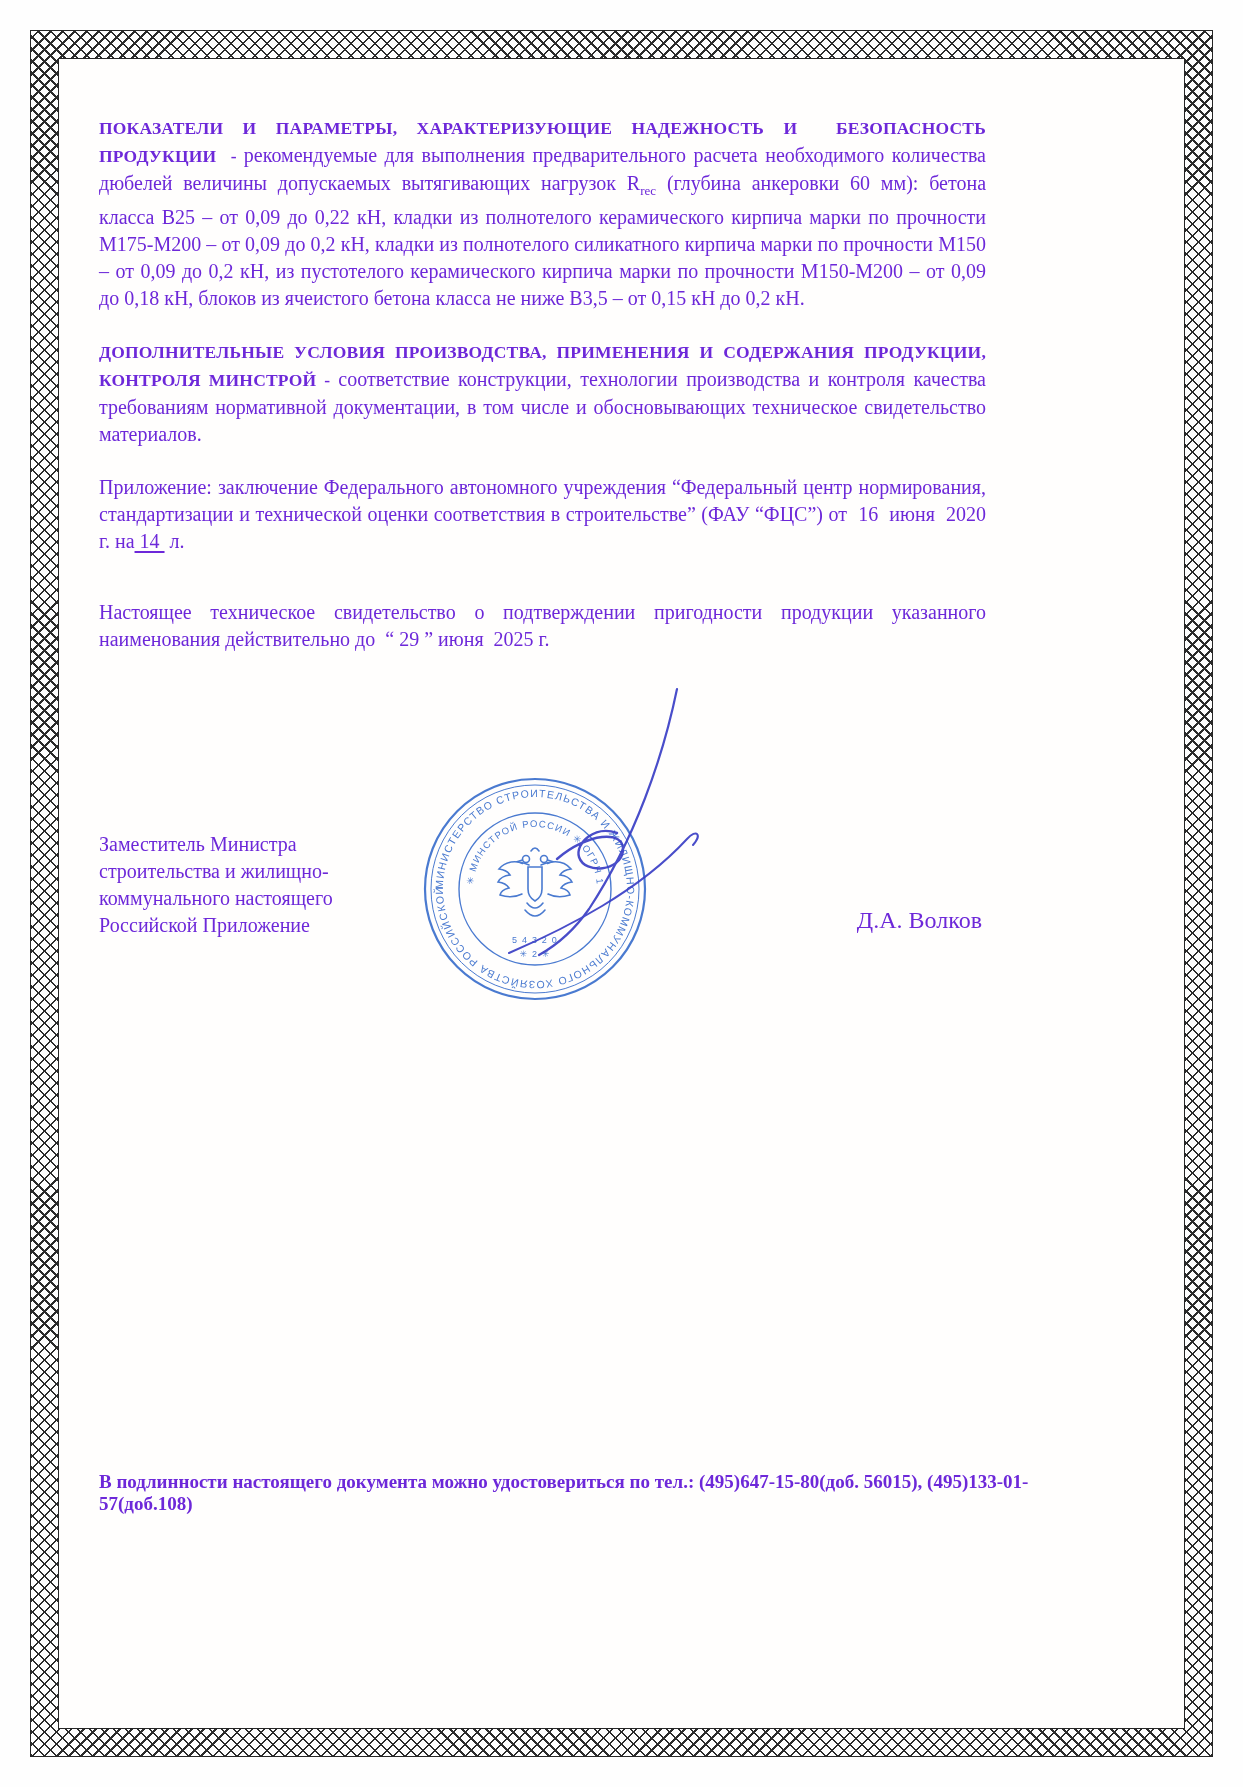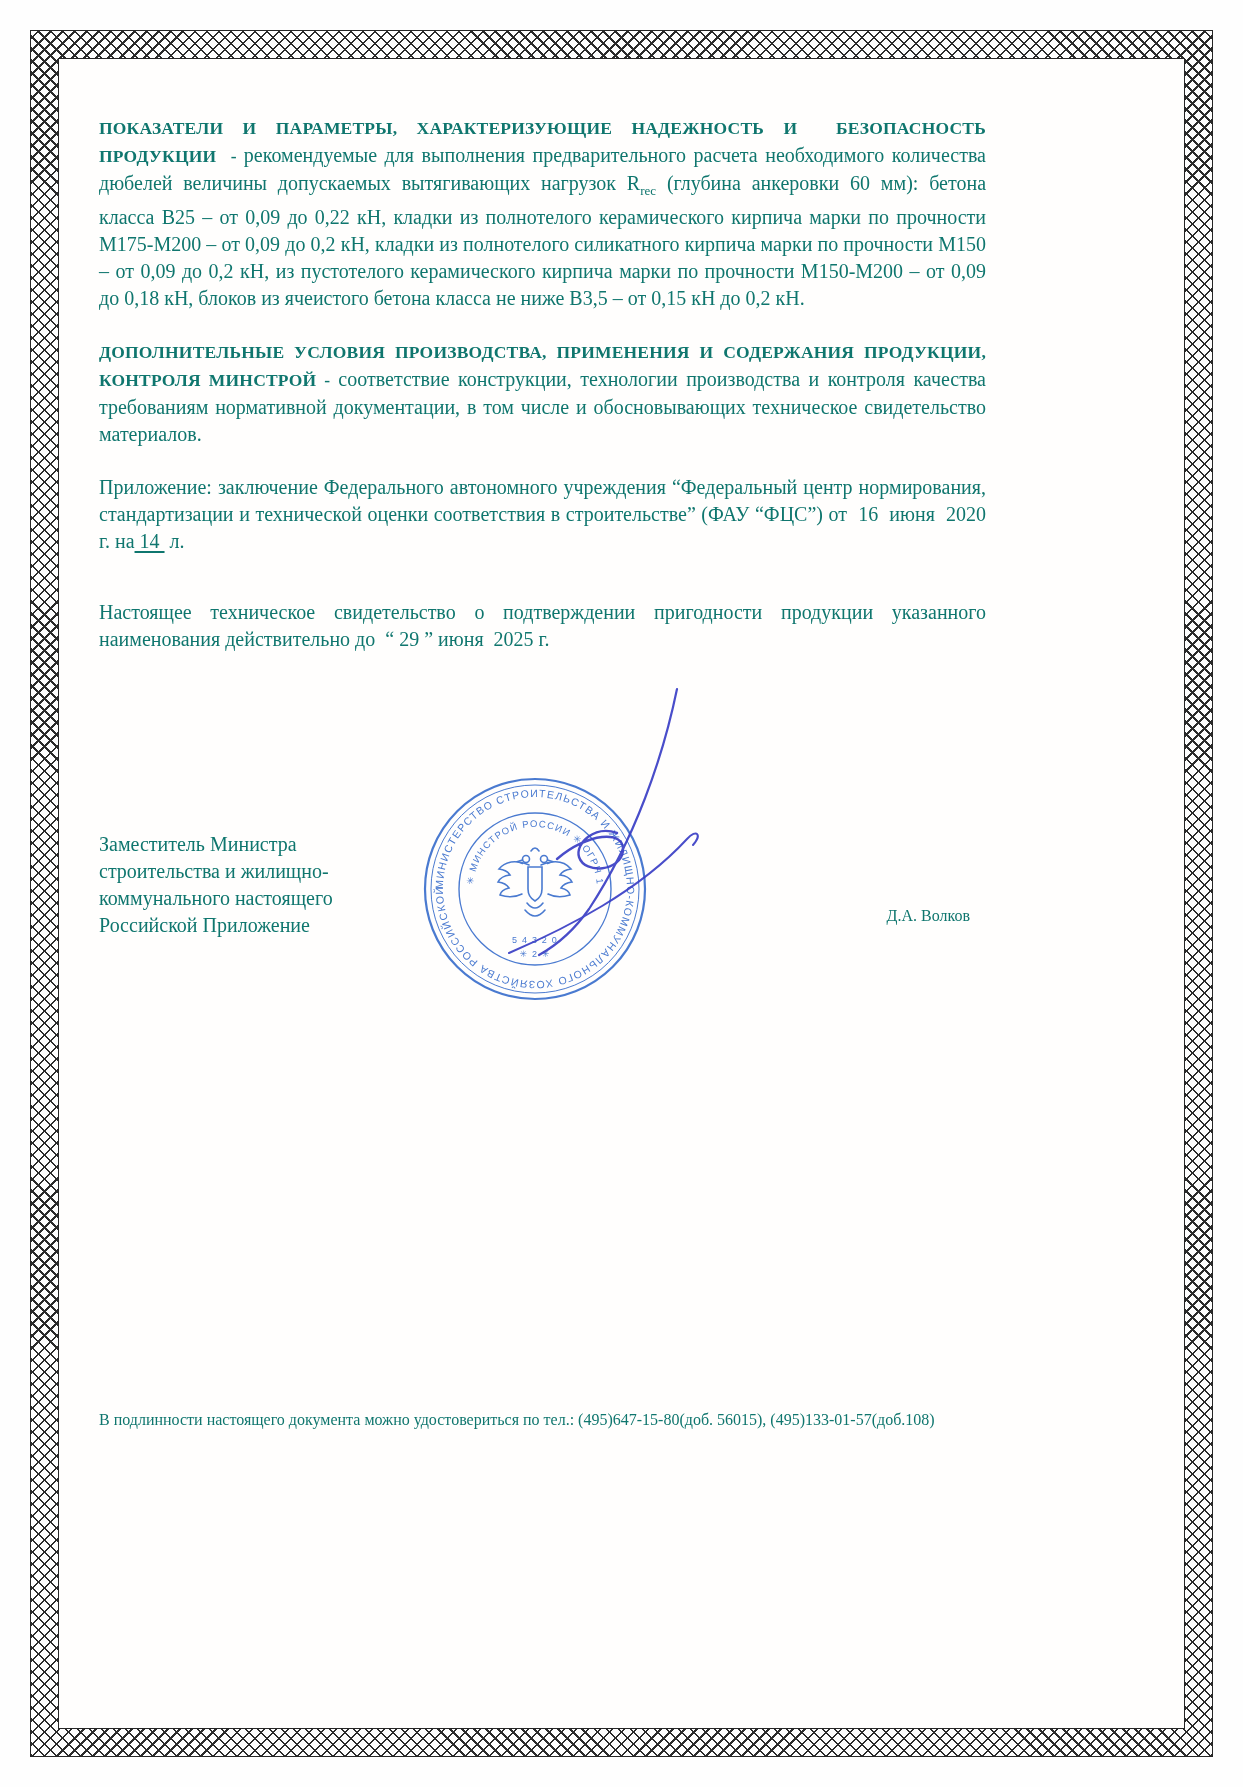--- a/index.html
+++ b/index.html
@@ -4,21 +4,21 @@
 <style>
   * { box-sizing: border-box; }
   html, body { margin: 0; padding: 0; background: #ffffff; }
 
   .page {
     position: relative;
     width: 1243px;
     height: 1787px;
     background: #fefefe;
     font-family: "Liberation Serif", serif;
-    color: #0f766e;
+    color: #6d28d9;
     overflow: hidden;
   }
 
   
   .frame {
     position: absolute;
     inset: 30px;
     border: 1.5px solid #262626;
     background-image:
       repeating-linear-gradient(45deg,  #2b2b2b 0 1.6px, transparent 1.6px 8.5px),
@@ -63,22 +63,22 @@
     text-decoration: underline;
   }
   .sig-left {
     position: absolute;
     left: 0; top: 0;
     font-size: 20px;
     line-height: 27px;
   }
   .sig-name {
     position: absolute;
-    right: 16px; top: 76px;
-    font-size: 16px;
+    right: 4px; top: 76px;
+    font-size: 24px;
   }
 
   .seal-wrap {
     position: absolute;
     left: 318px;
     top: -60px;
     width: 236px;
     height: 236px;
   }
   .seal-svg { position: absolute; left: 0; top: 0; }
@@ -97,22 +97,23 @@
     position: absolute;
     left: 40px;
     right: 150px;
     top: 1367px;
     font-size: 21px;
   }
   .verif-line {
     position: absolute;
     left: 40px;
     right: 150px;
-    top: 1352px;
-    font-size: 16px;
+    top: 1412px;
+    font-size: 19px;
+    font-weight: bold;
   }
 </style>
 </head>
 <body>
 
 <div class="page">
   <div class="frame">
     <div class="frame-inner">
       <div class="content">
 

